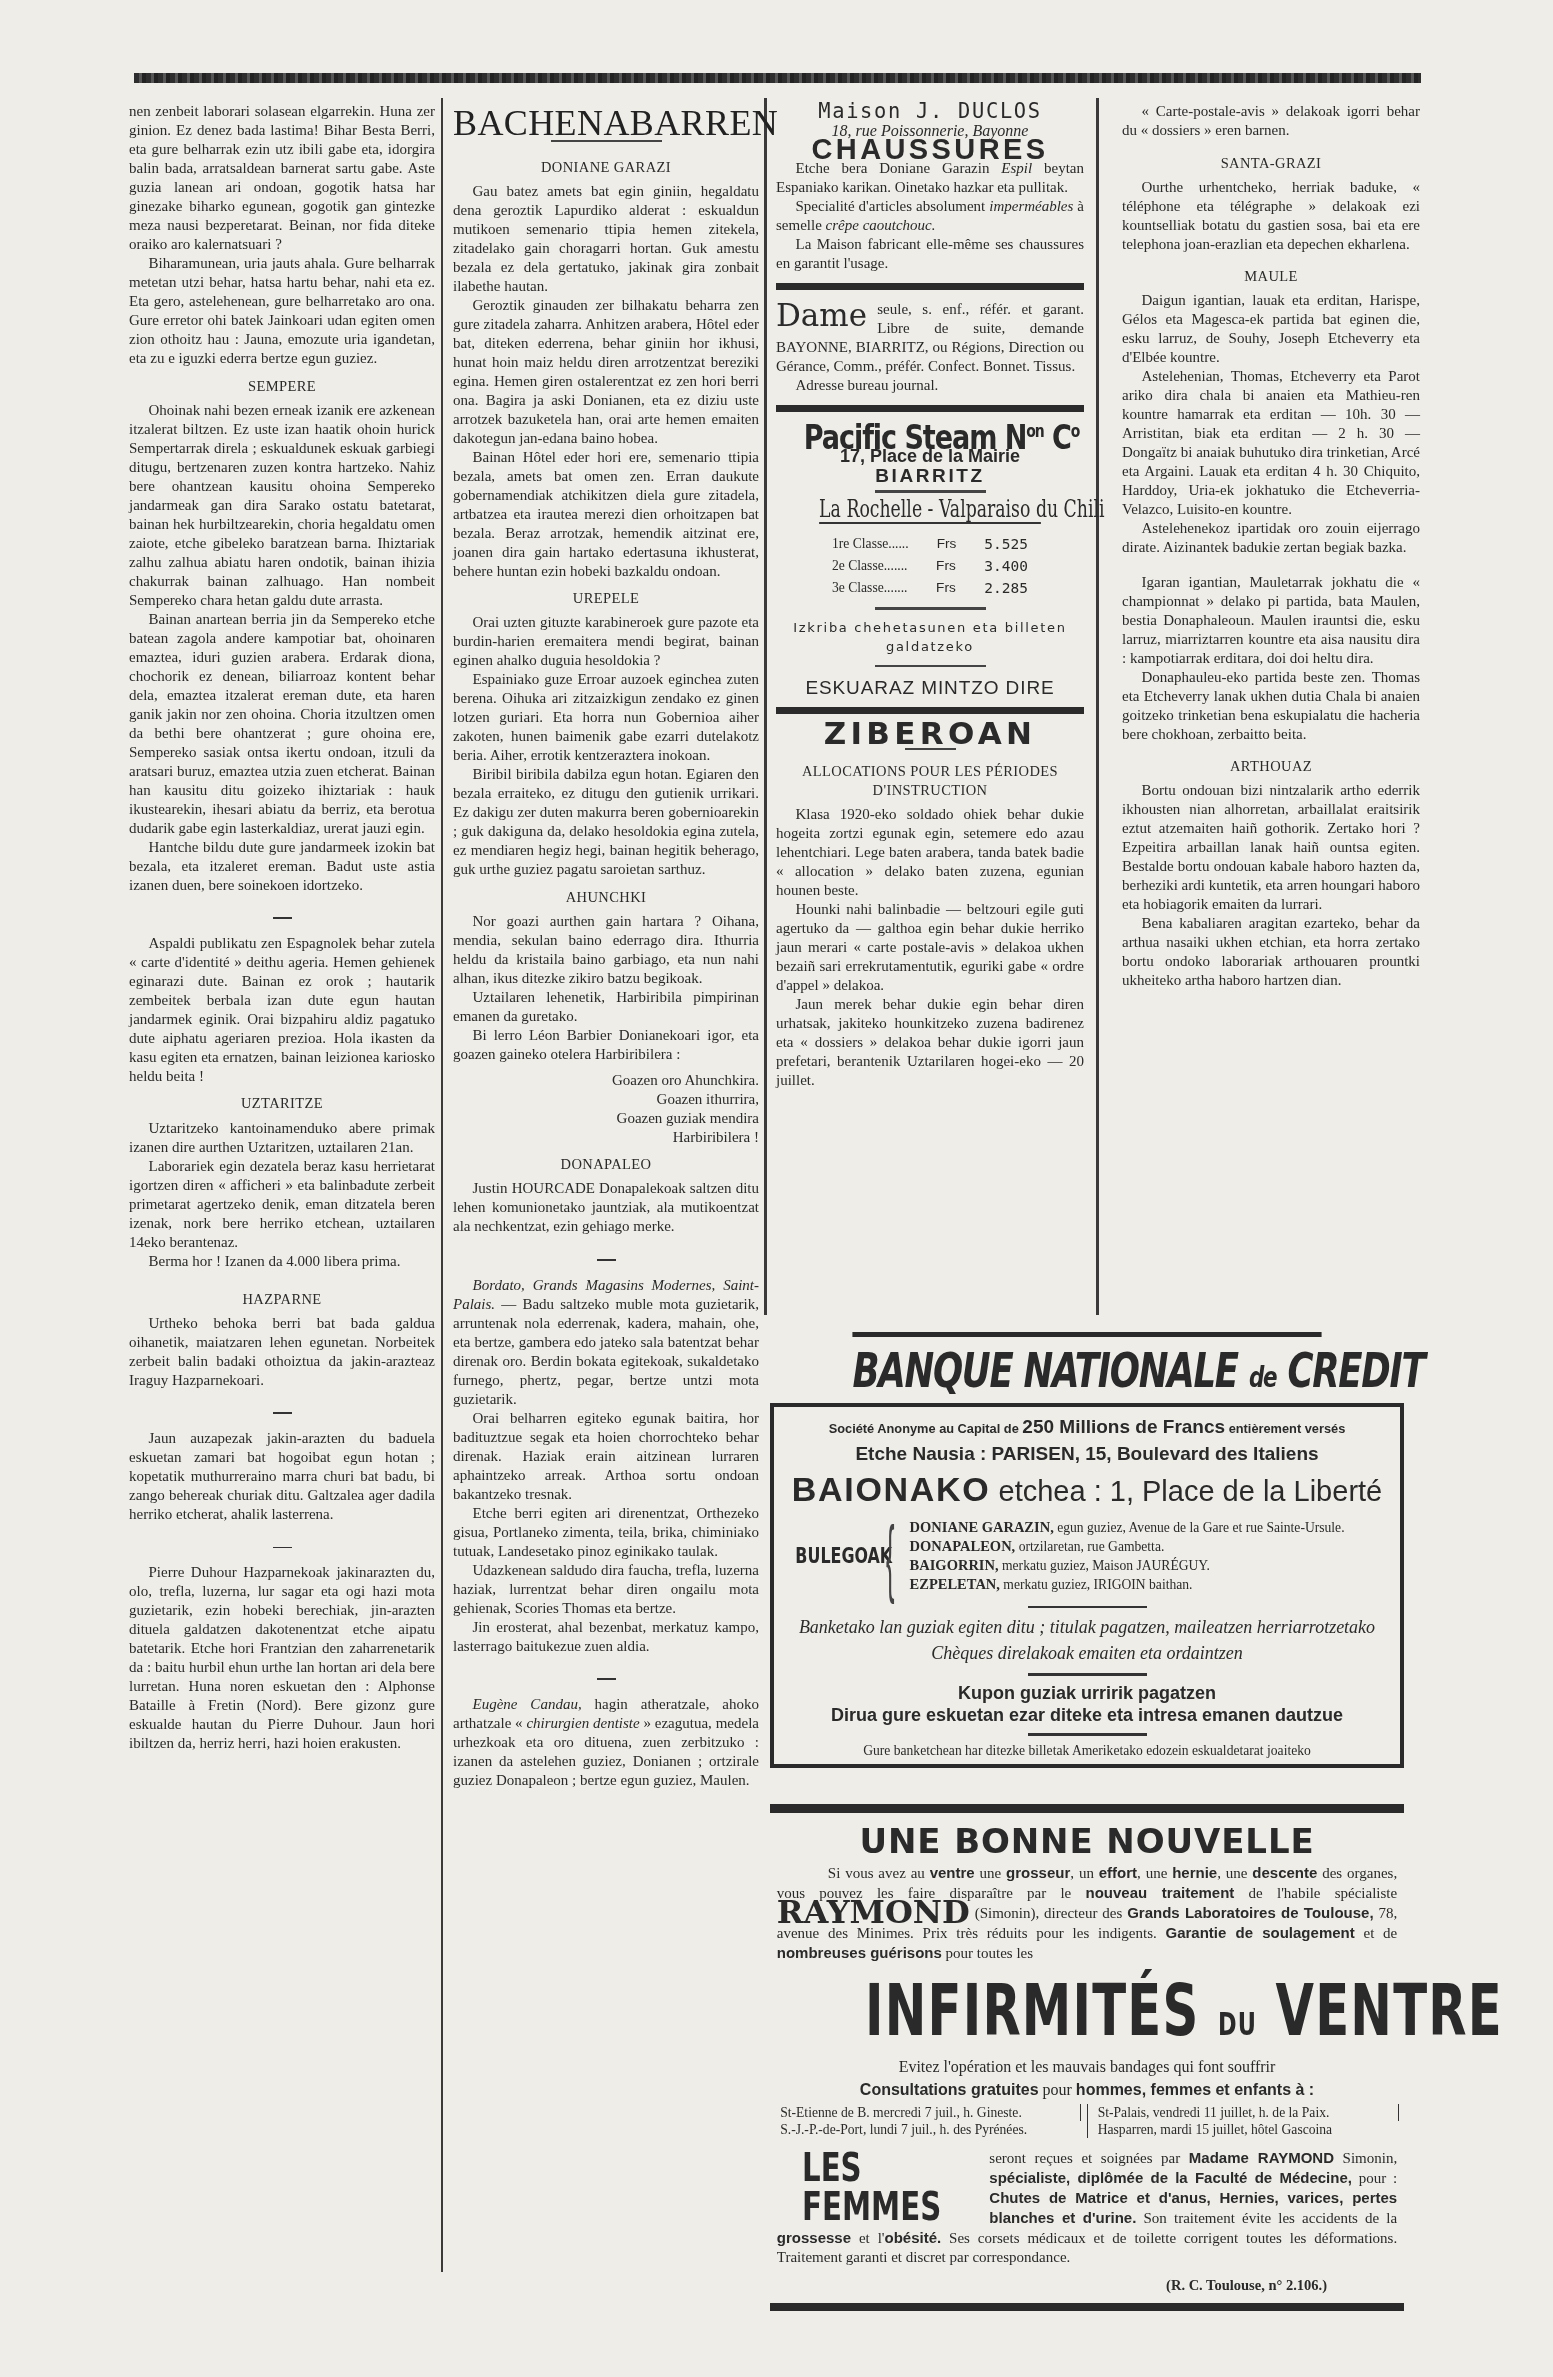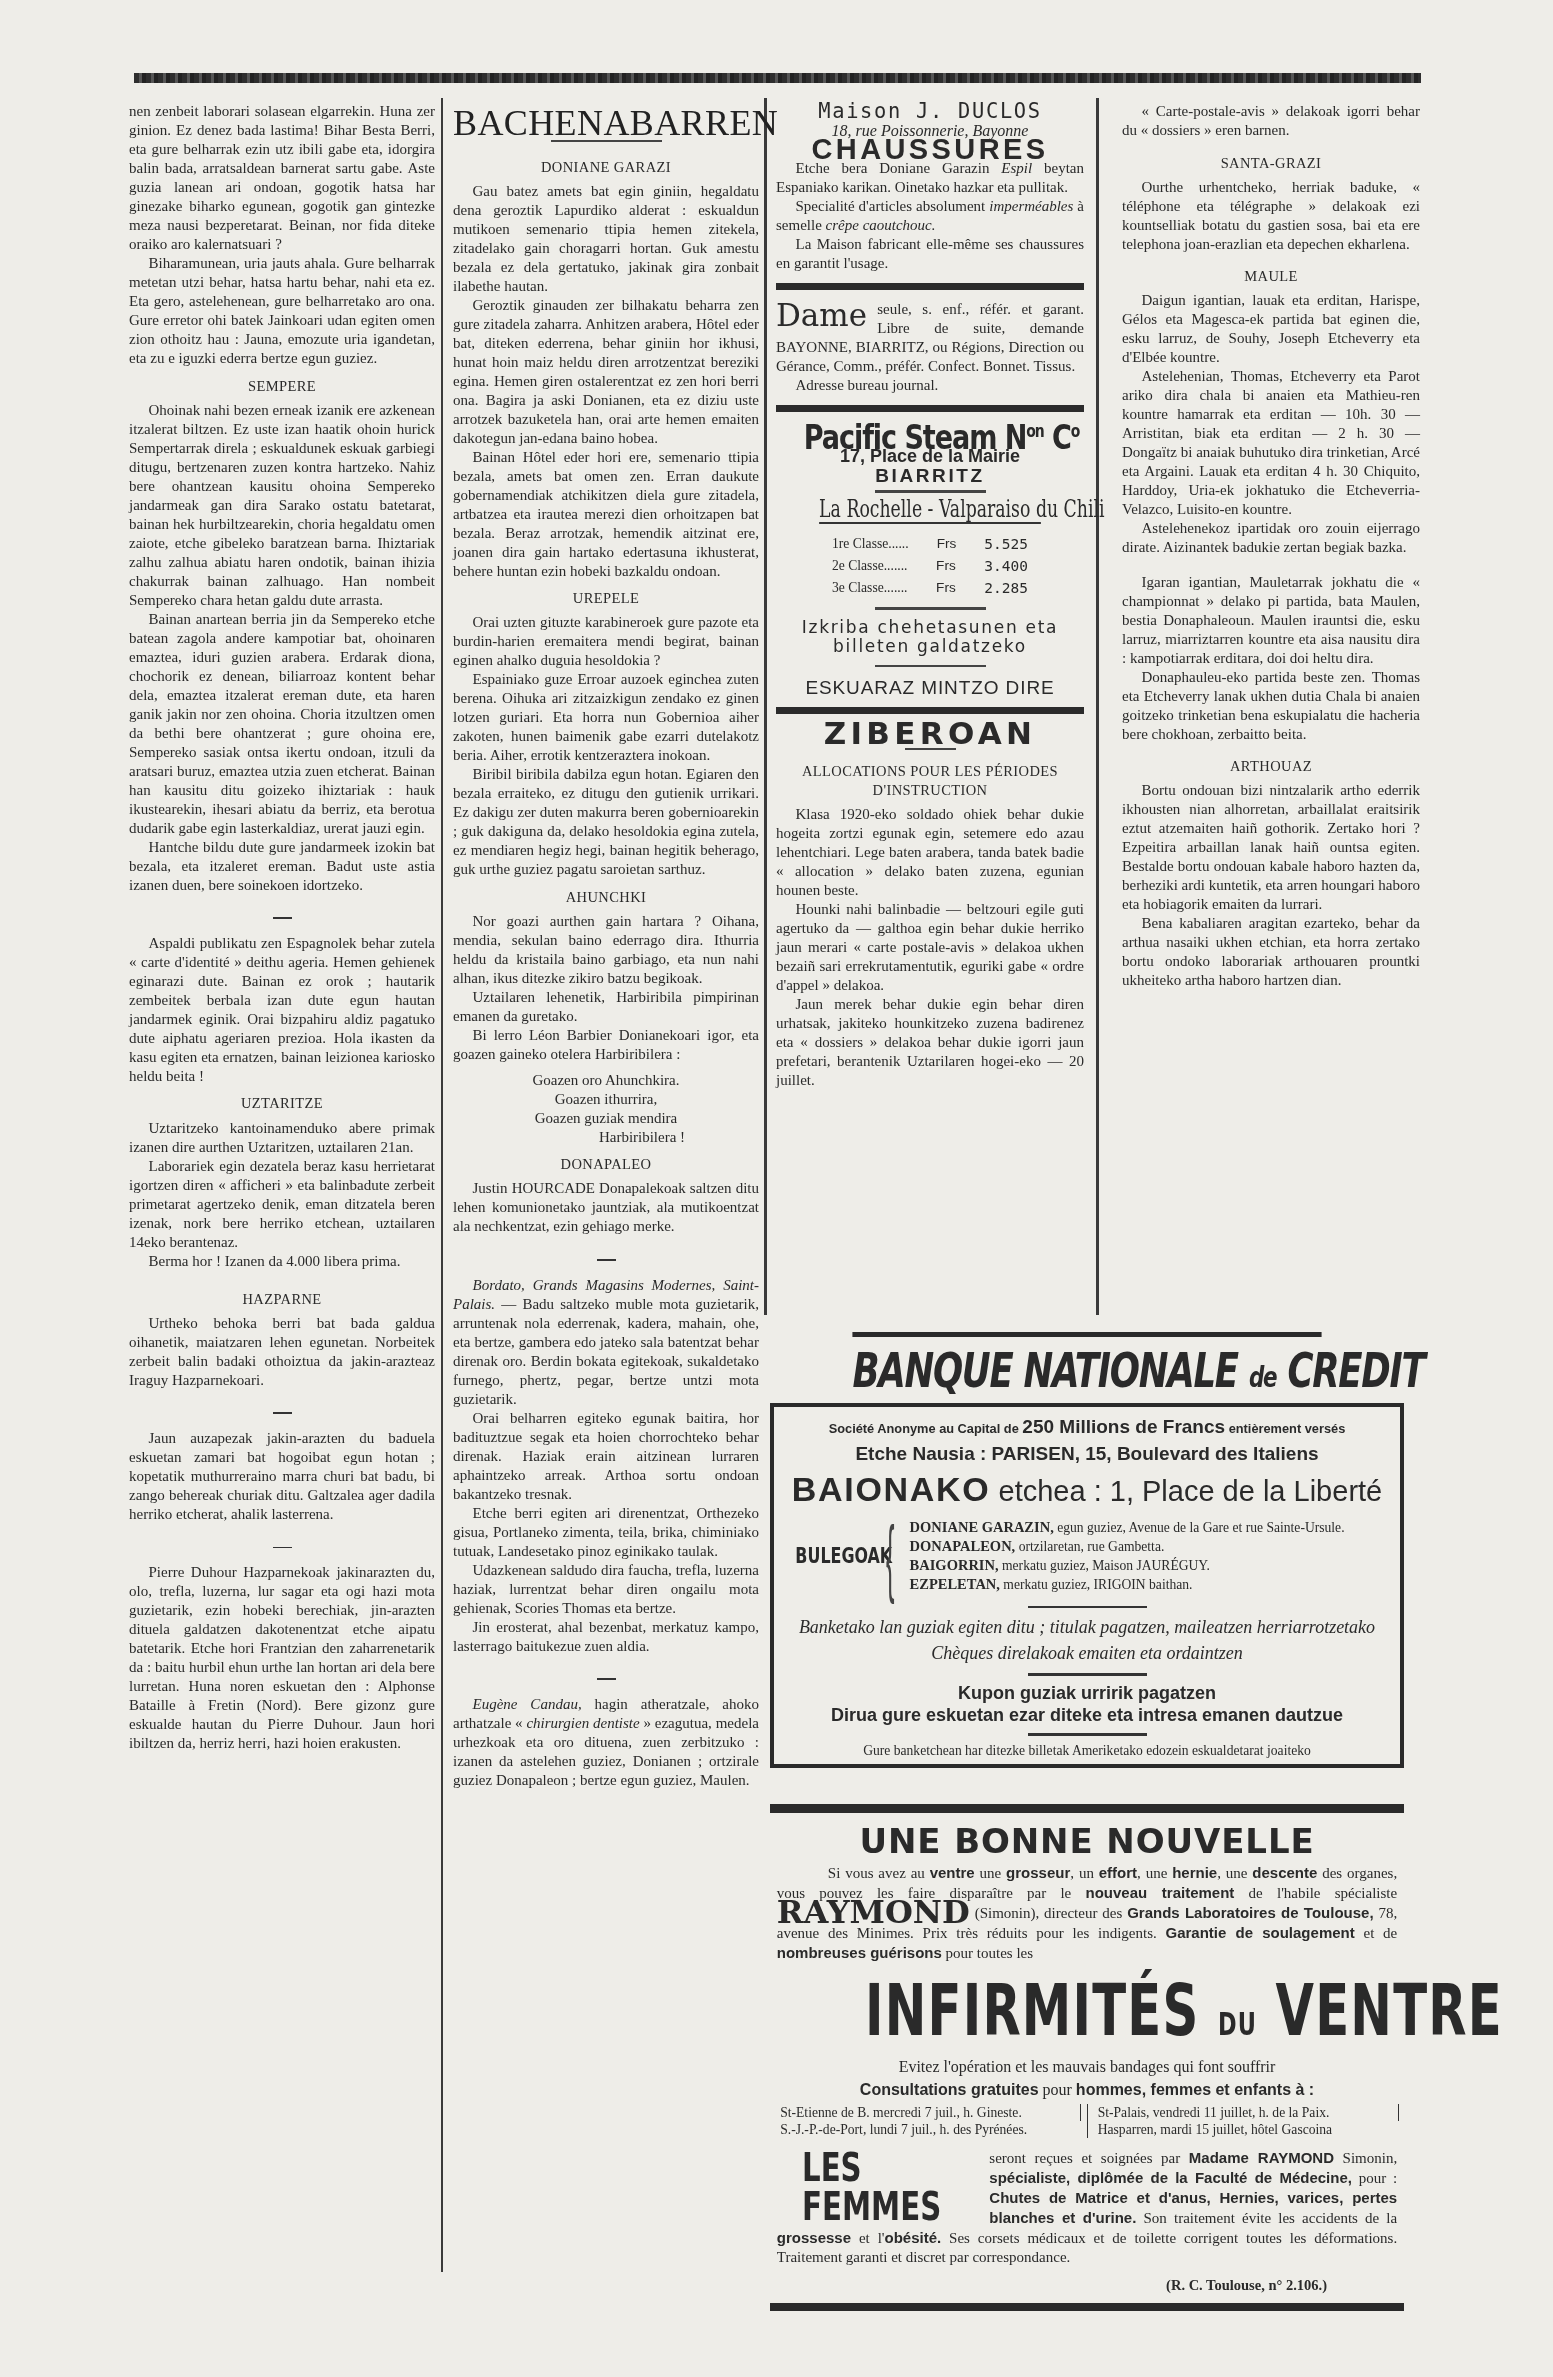--- a/index.html
+++ b/index.html
@@ -20,21 +20,21 @@
   .col-1 { left: 129px; width: 306px; }
   .col-2 { left: 453px; width: 306px; }
   .col-3 { left: 776px; width: 308px; }
   .col-4 { left: 1122px; width: 298px; }
   .vrule { position: absolute; width: 2.6px; background: #3a3a3a; }
   .heading { text-align: center; font-size: 14.5px; letter-spacing: 0.4px; margin: 8.5px 0 5.1px; text-indent: 0; }
   .dash { text-align: center; margin: 10.2px 0; }
   .dash span { display: inline-block; width: 19px; height: 1.7px; background: #333; }
   .masthead { font-size: 36px; text-align: center; letter-spacing: 0.4px; margin: 12px 0 5.1px; color: #222; }
   .thin-rule { width: 111px; height: 2.6px; background: #444; margin: 6.8px auto 15.3px; }
-  .verse { text-align: center; margin-left: 51px; text-indent: 0 !important; }
+  .verse { text-align: right; margin-left: 51px; text-indent: 0 !important; }
   .verse.indent2 { margin-left: 72px; }
   em { font-style: italic; }
 
   
   .ad { text-align: center; font-family: "Liberation Sans", "DejaVu Sans", sans-serif; }
   .ad-rule { height: 6.8px; background: #2b2b2b; margin: 10.2px 0; }
   .duclos-title { font-family: "DejaVu Sans Mono", monospace; font-size: 20.4px; letter-spacing: 1.7px; }
   .duclos-addr { font-family: "Liberation Serif", serif; font-style: italic; font-size: 16px; }
   .chaussures { font-size: 29px; letter-spacing: 3.4px; font-weight: bold; }
   .ad-body { font-family: "Liberation Serif", serif; font-size: 15px; text-align: justify; }
@@ -42,21 +42,21 @@
   .dame-word { font-family: "DejaVu Serif", serif; font-size: 31px; float: left; line-height: 31px; margin-right: 10.2px; }
   .pacific-title { font-family: "DejaVu Sans", sans-serif; font-weight: bold; font-size: 33px; letter-spacing: -1.3px; transform: scaleX(0.82); transform-origin: center; white-space: nowrap; }
   .pacific-title sup { font-size: 17px; }
   .pacific-addr { font-size: 18px; font-weight: bold; }
   .biarritz { font-size: 19px; font-weight: bold; letter-spacing: 2.6px; }
   .route { font-family: "DejaVu Serif", serif; font-size: 24px; transform: scaleX(0.72); white-space: nowrap; border-bottom: 2.6px solid #333; padding-bottom: 3.4px; }
   .fares { width: 196px; margin: 8.5px auto; font-size: 13.6px; text-align: left; }
   .fares .row { display: flex; justify-content: space-between; line-height: 22px; }
   .fares .label { font-family: "Liberation Serif", serif; }
   .fares .val { font-family: "DejaVu Sans Mono", monospace; font-size: 14.5px; }
-  .izkriba { font-family: "DejaVu Sans", sans-serif; font-size: 17px; letter-spacing: 1.7px; }
+  .izkriba { font-family: "DejaVu Sans", sans-serif; font-size: 13px; letter-spacing: 1.7px; }
   .mintzo { font-size: 19px; letter-spacing: 0.9px; }
   .ziberoan { font-family: "DejaVu Sans", sans-serif; font-weight: bold; font-size: 31px; letter-spacing: 4.3px; }
 
   
   .bank { position: absolute; left: 770px; top: 1332px; width: 634px; font-family: "Liberation Sans", sans-serif; text-align: center; }
   .bank-title { font-family: "DejaVu Sans", sans-serif; font-weight: bold; font-style: italic; font-size: 48px; letter-spacing: -1.7px; transform: scaleX(0.74); white-space: nowrap; border-top: 5.1px solid #2a2a2a; padding-top: 5.1px; }
   .bank-title .de { font-size: 29px; }
   .bank-box { border: 4.3px solid #2a2a2a; margin-top: 5.1px; padding: 8.5px 12px 5.1px; }
   .bank-capital { font-size: 12.8px; font-weight: bold; }
   .bank-capital b { font-size: 19px; }

